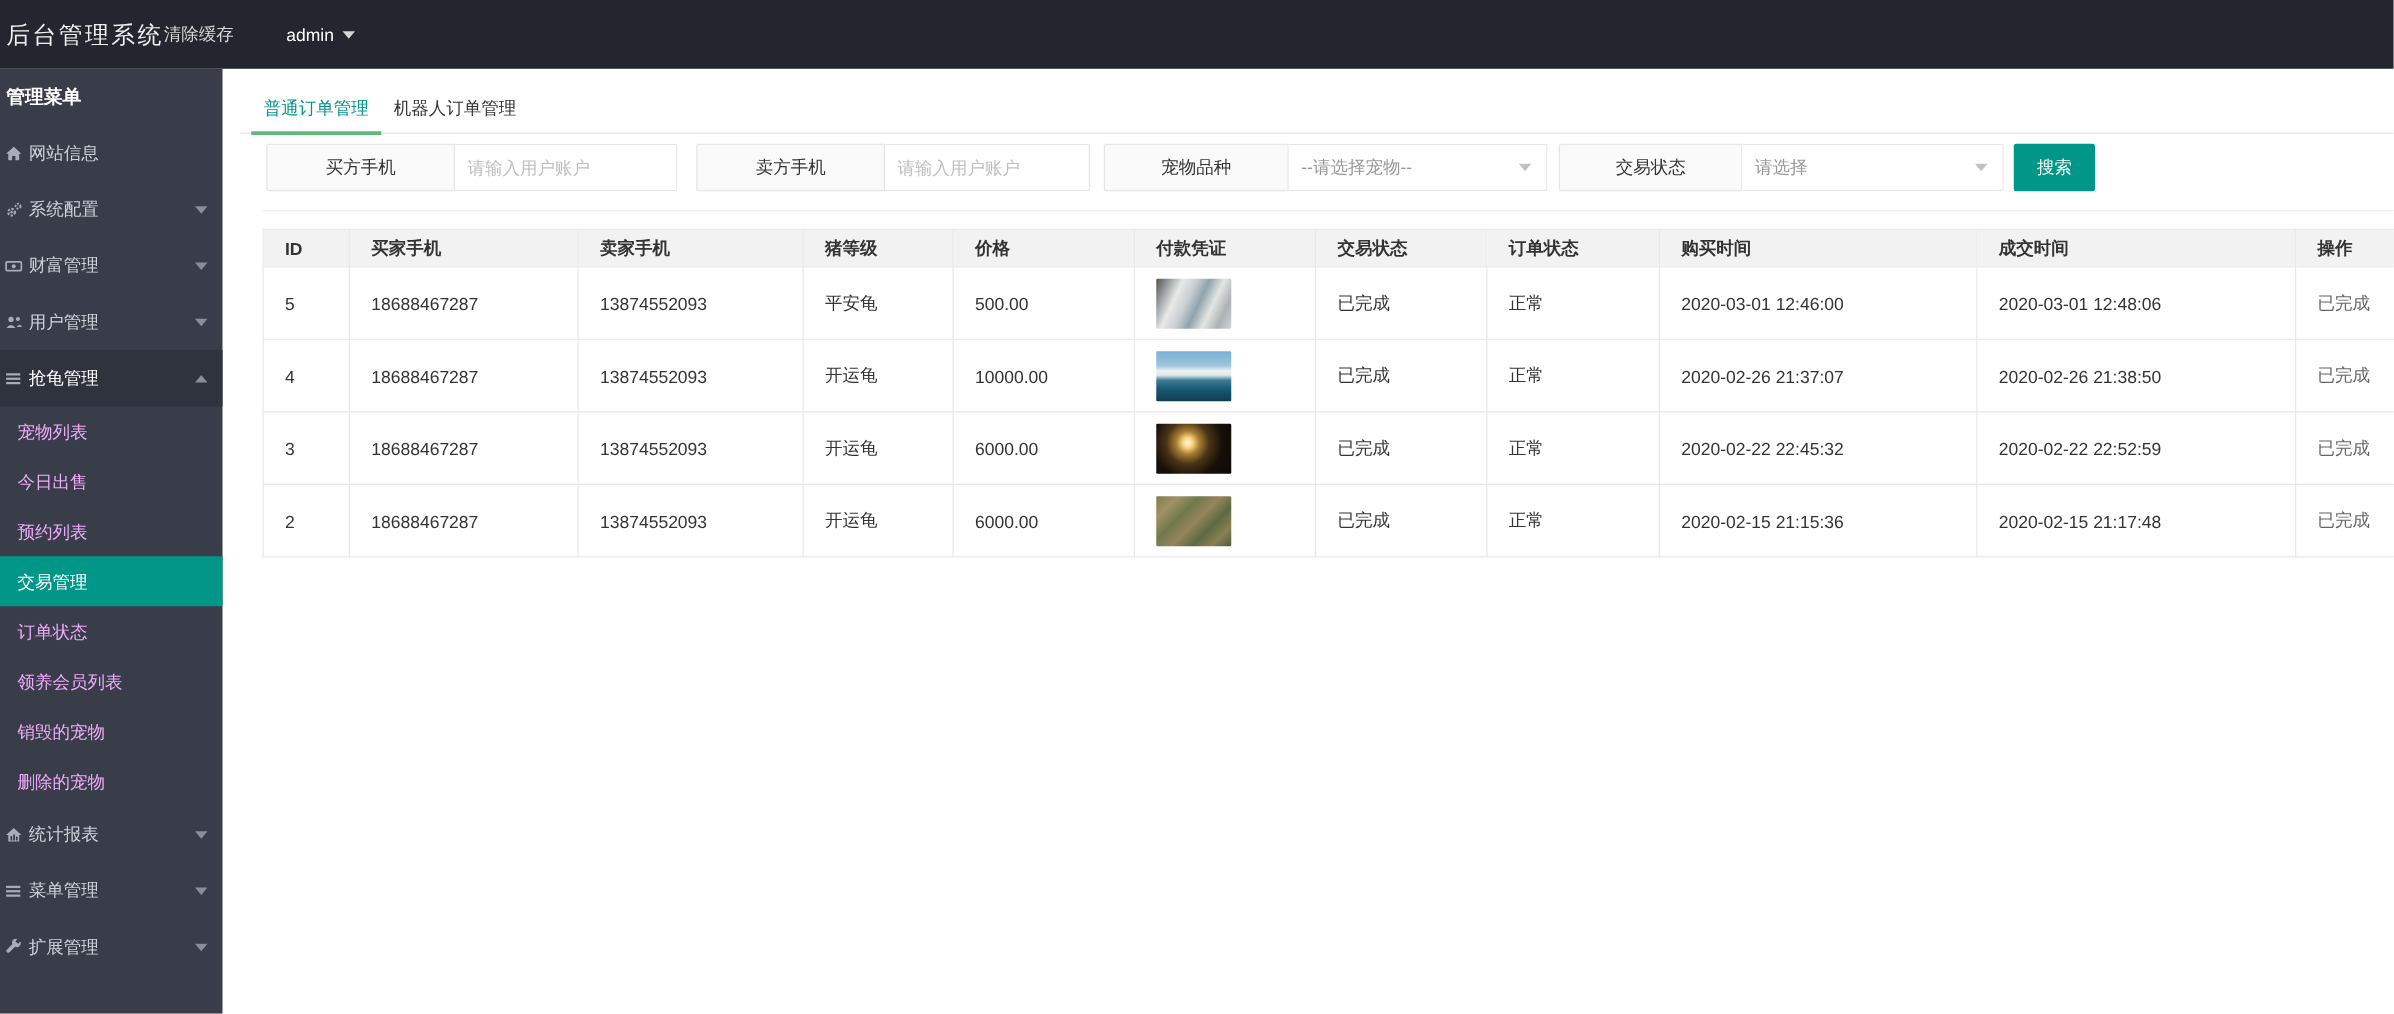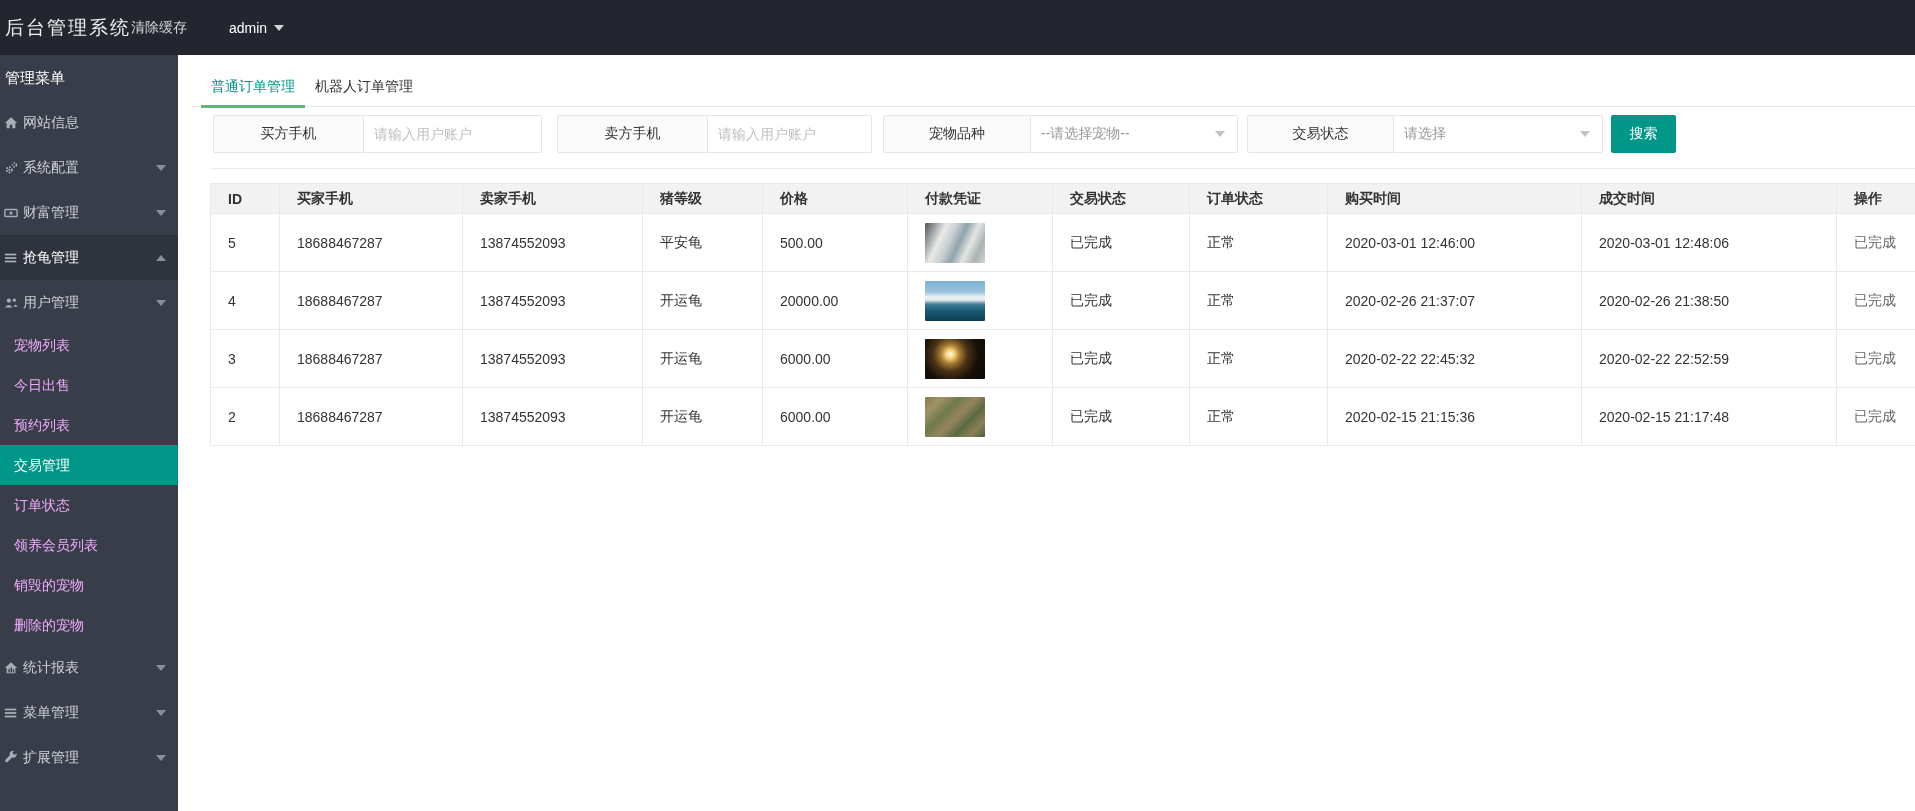--- a/index.html
+++ b/index.html
@@ -14,21 +14,21 @@
   .topbar-right { display:flex; align-items:center; gap:42px; padding-right:28px; }
   .topbar-right .tb-link { color:#d8d8d8; font-size:14px; cursor:pointer; }
   .user-menu { color:#fff; font-size:14px; display:flex; align-items:center; gap:7px; cursor:pointer;}
   .chev { width:0; height:0; border-left:5px solid transparent; border-right:5px solid transparent;
     border-top:6px solid #8a8e99; display:inline-block; }
   .chev.white { border-top-color:#d5d5d5; }
   .chev.up { border-top:none; border-bottom:6px solid #8a8e99; }
 
   
   .sidebar { position:absolute; left:0; top:55px; width:178px; height:756px; background:#393D49; }
-  .side-title { color:#ffffff; font-size:15px; font-weight:normal; height:45px; line-height:45px; padding-left:5px; }
+  .side-title { color:#ffffff; font-size:15px; font-weight:bold; height:45px; line-height:45px; padding-left:5px; }
   .side-item { height:45px; display:flex; align-items:center; color:#cfd2d9; font-size:14px;
     padding:0 12px 0 4px; cursor:pointer; position:relative; }
   .side-item .ico { width:14px; height:14px; margin-right:5px; flex:0 0 14px; display:inline-flex; }
   .side-item .lbl { flex:1 1 auto; }
   .side-item.expanded { background:#2F333E; color:#ffffff; }
   .sub-item { height:40px; line-height:40px; padding-left:14px; color:#f0abfc; font-size:14px; cursor:pointer; }
   .sub-item.active { background:#009688; color:#ffffff; }
 
   
   .content { position:absolute; left:192px; top:55px; width:1737px; height:756px; background:#fff; overflow:hidden; }
@@ -106,42 +106,42 @@
         <div class="side-item">
           <span class="ico">
             <svg viewBox="0 0 16 16" width="14" height="14">
               <rect x="1" y="4" width="14" height="8" rx="1" fill="none" stroke="#a9adb8" stroke-width="1.6"></rect>
               <circle cx="8" cy="8" r="1.8" fill="#a9adb8"></circle>
             </svg>
           </span>
           <span class="lbl">财富管理</span>
           <i class="chev "></i>
         </div>
-        <div class="side-item expanded">
-          <span class="ico">
-            <svg viewBox="0 0 16 16" width="14" height="14" fill="#a9adb8">
-              <rect x="1" y="3" width="13" height="2"></rect>
-              <rect x="1" y="7" width="13" height="2"></rect>
-              <rect x="1" y="11" width="13" height="2"></rect>
-            </svg>
-          </span>
-          <span class="lbl">抢龟管理</span>
-          <i class="chev up"></i>
-        </div>
         <div class="side-item">
           <span class="ico">
             <svg viewBox="0 0 16 16" width="14" height="14" fill="#a9adb8">
               <circle cx="5.5" cy="5.2" r="2.4"></circle>
               <path d="M1.3 13q4.2-5.6 8.4 0Z"></path>
               <circle cx="11.8" cy="4.8" r="1.9"></circle>
               <path d="M10.8 12.2q2.4-4.4 4.8 0Z"></path>
             </svg>
           </span>
           <span class="lbl">用户管理</span>
           <i class="chev "></i>
+        </div>
+        <div class="side-item expanded">
+          <span class="ico">
+            <svg viewBox="0 0 16 16" width="14" height="14" fill="#a9adb8">
+              <rect x="1" y="3" width="13" height="2"></rect>
+              <rect x="1" y="7" width="13" height="2"></rect>
+              <rect x="1" y="11" width="13" height="2"></rect>
+            </svg>
+          </span>
+          <span class="lbl">抢龟管理</span>
+          <i class="chev up"></i>
         </div>
         <div class="sub-item">宠物列表</div>
         <div class="sub-item">今日出售</div>
         <div class="sub-item">预约列表</div>
         <div class="sub-item active">交易管理</div>
         <div class="sub-item">订单状态</div>
         <div class="sub-item">领养会员列表</div>
         <div class="sub-item">销毁的宠物</div>
         <div class="sub-item">删除的宠物</div>
         <div class="side-item">
@@ -254,21 +254,21 @@
               <td>正常</td>
               <td>2020-03-01 12:46:00</td>
               <td>2020-03-01 12:48:06</td>
               <td class="op">已完成</td>
             </tr>
             <tr>
               <td>4</td>
               <td>18688467287</td>
               <td>13874552093</td>
               <td>开运龟</td>
-              <td>20000.00</td>
+              <td>10000.00</td>
               <td>
                 <div class="thumb" style="background: linear-gradient(rgb(123, 176, 212) 0%, rgb(156, 196, 222) 28%, rgb(238, 243, 245) 40%, rgb(223, 231, 234) 48%, rgb(62, 125, 150) 58%, rgb(24, 90, 116) 75%, rgb(14, 61, 82) 100%);"></div>
               </td>
               <td>已完成</td>
               <td>正常</td>
               <td>2020-02-26 21:37:07</td>
               <td>2020-02-26 21:38:50</td>
               <td class="op">已完成</td>
             </tr>
             <tr>

